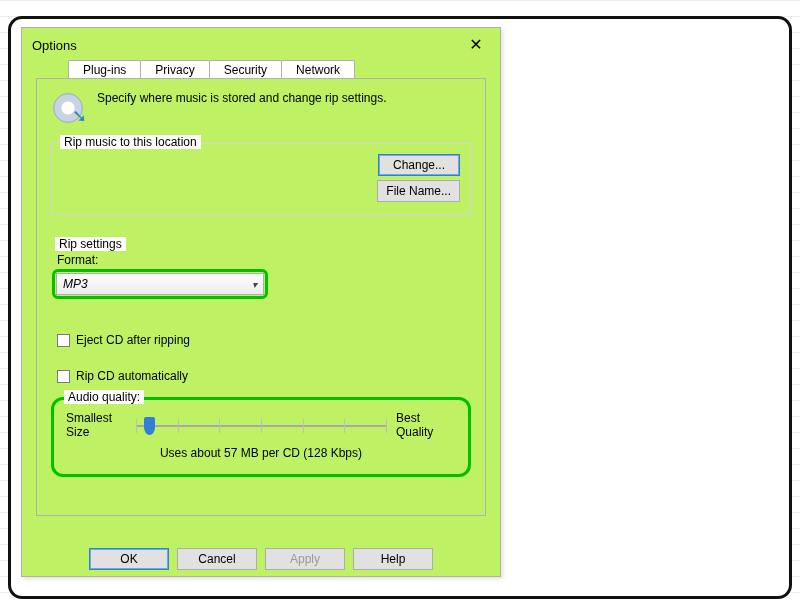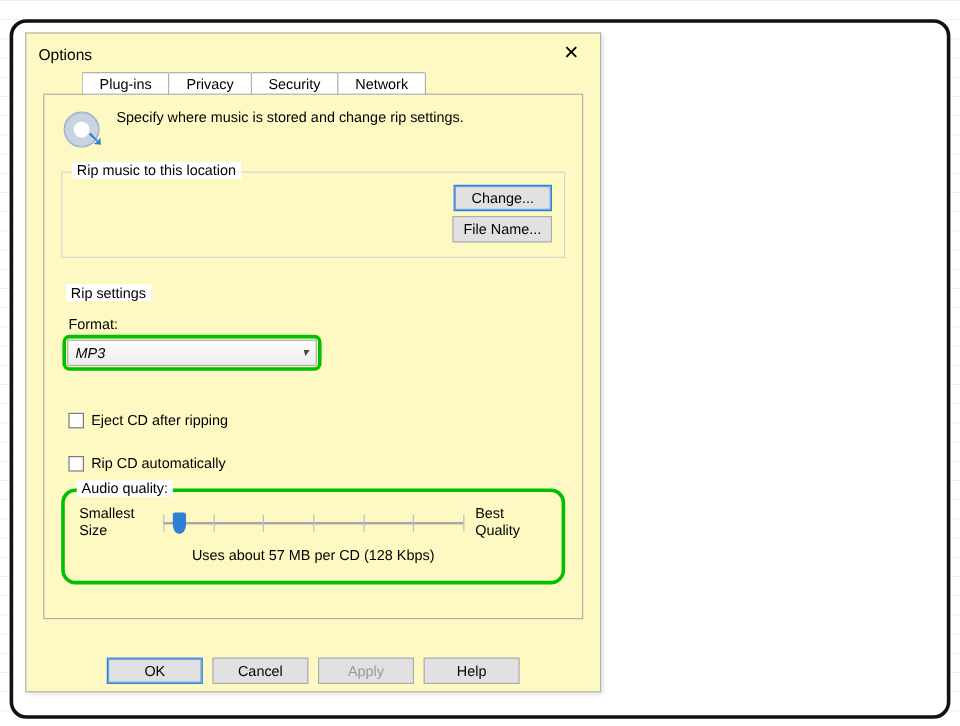--- a/index.html
+++ b/index.html
@@ -27,21 +27,21 @@
       border: 3px solid #111;
       border-radius: 14px;
       background: #fff;
       overflow: hidden;
     }
     .dialog {
       position: absolute;
       top: 8px; left: 10px;
       width: 480px;
       height: 550px;
-      background: #fef9c3;
+      background: #bef264;
       border: 1px solid #b0b0b0;
       box-shadow: 2px 2px 4px rgba(0,0,0,0.12);
     }
     .titlebar {
       display: flex;
       align-items: center;
       justify-content: space-between;
       padding: 6px 8px 4px 10px;
     }
     .titlebar-text { font-size: 13px; }
@@ -135,21 +135,21 @@
     .btn.primary { border: 1px solid #2f7fd6; box-shadow: 0 0 0 1px #6ea8e3 inset; }
     .btn.disabled { color: #9a9a9a; }
     .btn-col {
       display: flex; flex-direction: column; gap: 4px; align-items: flex-end;
     }
     .location-group .row {
       display: flex; justify-content: flex-end;
     }
     .group.rip-settings { margin-top: 22px; border: none; padding: 0; }
     .group.rip-settings .group-legend { position: static; margin-left: 4px; }
-    .format-label { display: block; margin: 12px 0 2px 6px; }
+    .format-label { display: block; margin: 2px 0 2px 6px; }
     .select-wrap {
       position: relative;
       width: 216px; margin-left: 1px; font-style: italic;
     }
     .select-highlight {
       border: 3px solid #00c000;
       border-radius: 6px;
       padding: 1px;
     }
     .psel {

